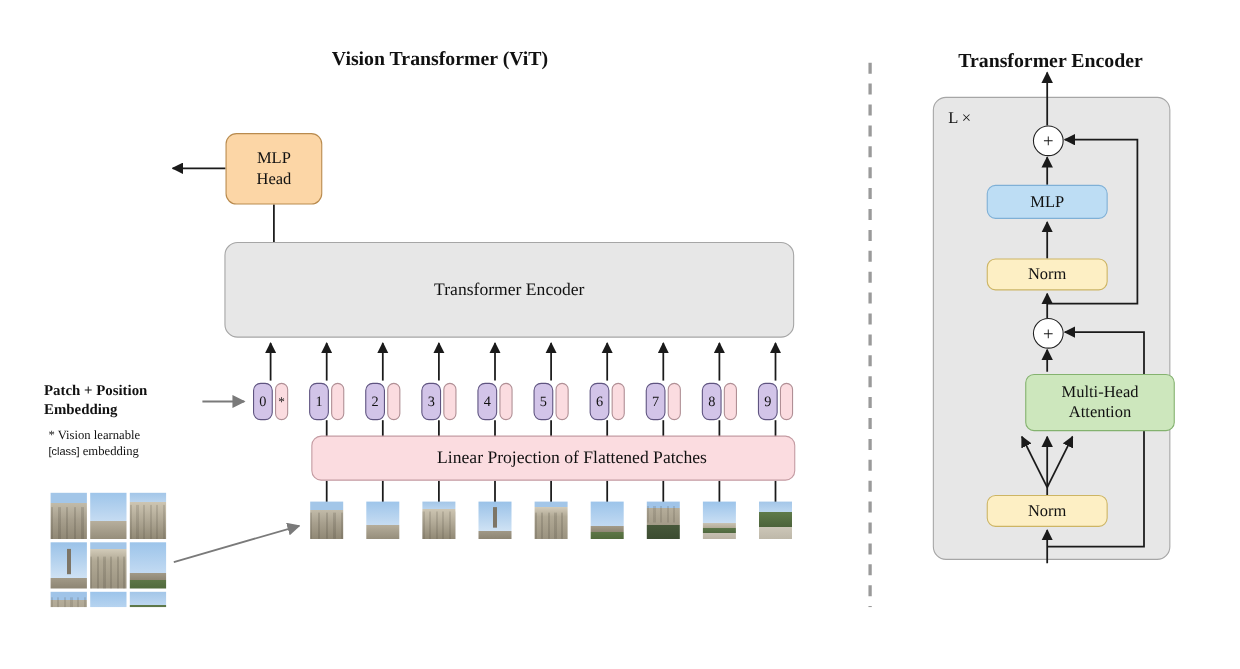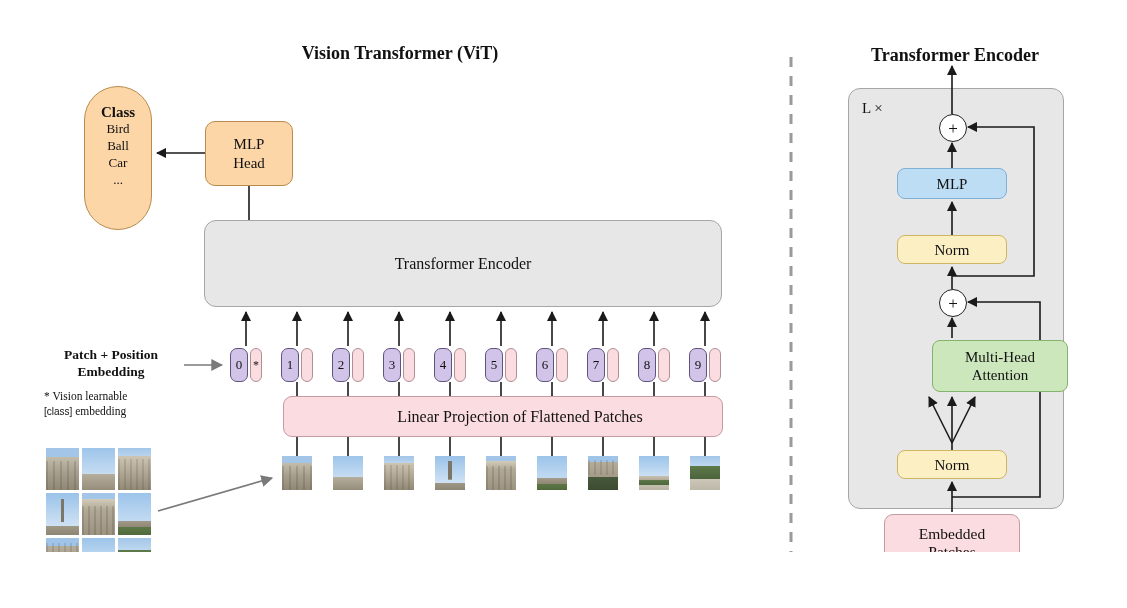--- a/index.html
+++ b/index.html
@@ -30,21 +30,21 @@
                border:1.5px solid #a6a6a6;border-radius:12px;font-size:16px;}
   .linproj{left:283px;top:396px;width:440px;height:41px;background:var(--pink,#fbdce0);
            border:1.5px solid #c49ba2;border-radius:9px;font-size:16px;padding-left:34px;}
 
   .token{position:absolute;top:348px;height:34px;z-index:2;display:flex;align-items:stretch;}
   .tok-num{width:18px;height:34px;background:var(--purple,#d2c4e8);border:1.3px solid #5f5480;border-radius:7px;
            display:flex;align-items:center;justify-content:center;font-size:13px;box-sizing:border-box;}
   .tok-embed{width:12px;height:34px;margin-left:2px;background:var(--pink,#fbdce0);border:1.3px solid #b08f95;border-radius:6px;
              display:flex;align-items:center;justify-content:center;font-size:12px;box-sizing:border-box;}
 
-  .pp-label{position:absolute;left:40px;top:347px;width:142px;z-index:2;text-align:center;
+  .pp-label{position:absolute;left:40px;top:347px;width:142px;z-index:2;
             font-weight:bold;font-size:13.5px;line-height:1.25;}
   .footnote{position:absolute;left:44px;top:389px;width:160px;z-index:2;font-size:11.5px;line-height:1.3;}
   .footnote code{font-family:Liberation Sans, sans-serif;font-size:10px;margin-top:14px;}
 
   
   .patch{position:absolute;top:456px;width:30px;height:34px;z-index:2;}
   .pgrid{position:absolute;left:46px;top:448px;z-index:2;display:grid;
          grid-template-columns:33px 33px 33px;grid-auto-rows:42px;gap:3px;}
   .pgrid .cell{width:33px;height:42px;}
   .p1{background:repeating-linear-gradient(90deg,rgba(60,55,45,.18) 0 2px,rgba(255,255,255,0) 2px 7px) 0 100%/100% 70% no-repeat,
@@ -143,27 +143,20 @@
       <line x1="952" y1="235" x2="952" y2="202" marker-end="url(#mb)"></line>
       <line x1="952" y1="168" x2="952" y2="143" marker-end="url(#mb)"></line>
       <line x1="952" y1="114" x2="952" y2="66" marker-end="url(#mb)"></line>
       <polyline points="952,497 1040,497 1040,302 968,302" marker-end="url(#mb)"></polyline>
       <polyline points="952,276 1034,276 1034,127 968,127" marker-end="url(#mb)"></polyline>
     </g>
   </svg>
 
   <div class="ltitle">Vision Transformer (ViT)</div>
 
-  <div class="class-bubble">
-    <div class="cb-title">Class</div>
-    <div class="cb-item">Bird</div>
-    <div class="cb-item">Ball</div>
-    <div class="cb-item">Car</div>
-    <div class="cb-item">...</div>
-  </div>
 
   <div class="node mlp-head">
     <span>MLP</span>
     <span>Head</span>
   </div>
 
   <div class="node encoder-box">
     <span>Transformer Encoder</span>
   </div>
 
@@ -262,18 +255,14 @@
 
   <div class="node rb mha-box">
     <span>Multi-Head</span>
     <span>Attention</span>
   </div>
 
   <div class="node rb norm-box norm-bottom">
     <span>Norm</span>
   </div>
 
-  <div class="node emb-box">
-    <span>Embedded</span>
-    <span>Patches</span>
-  </div>
 
 </div>
 
 </body></html>

